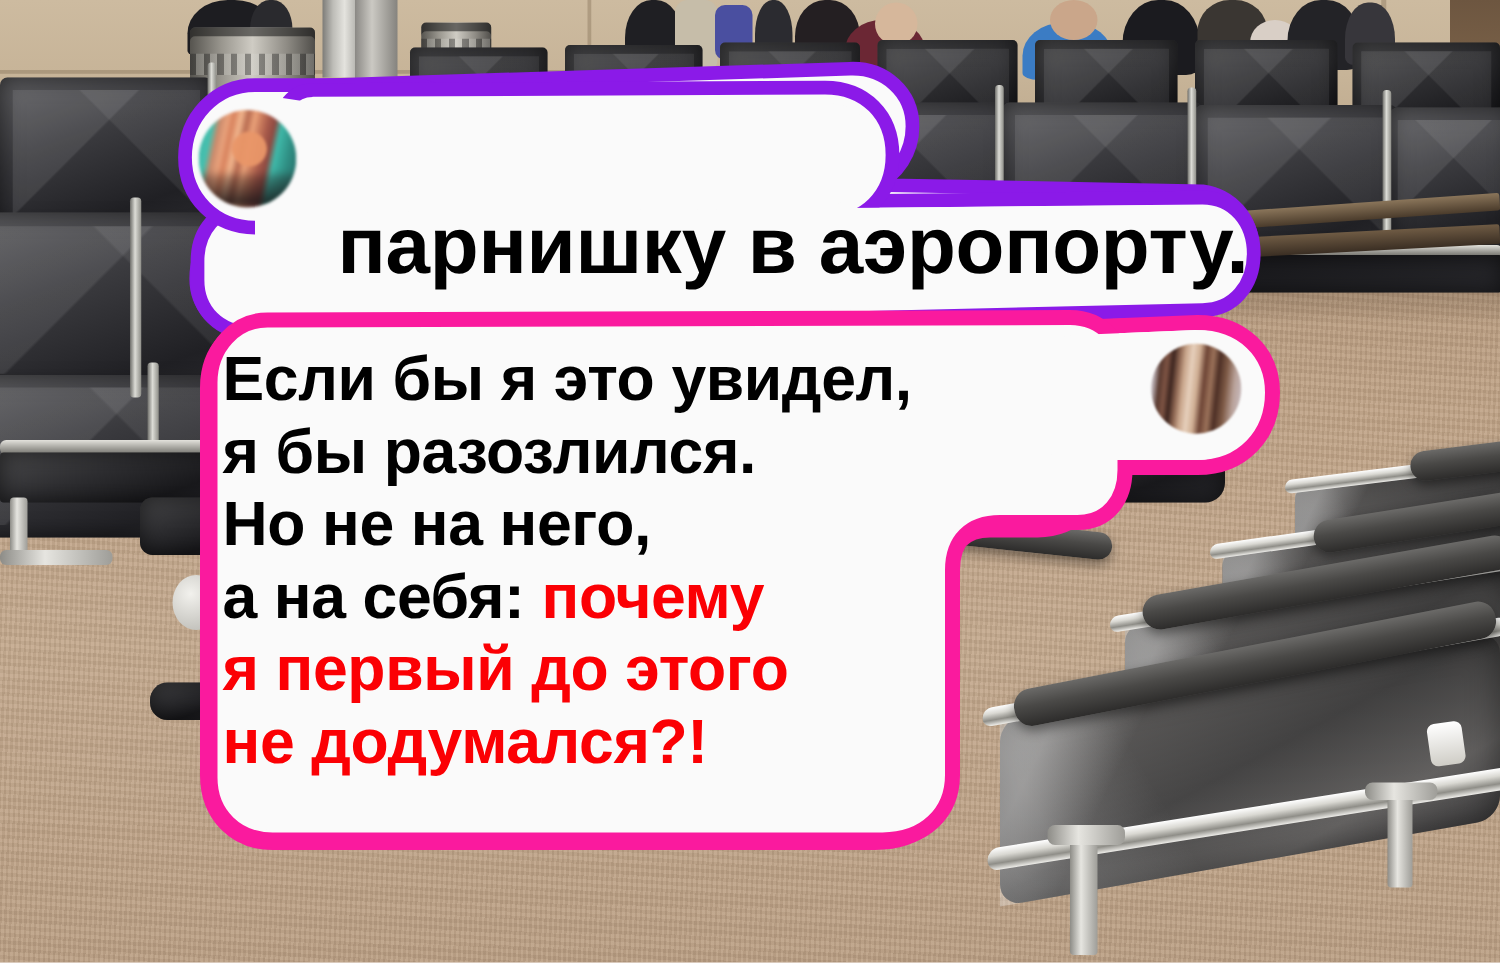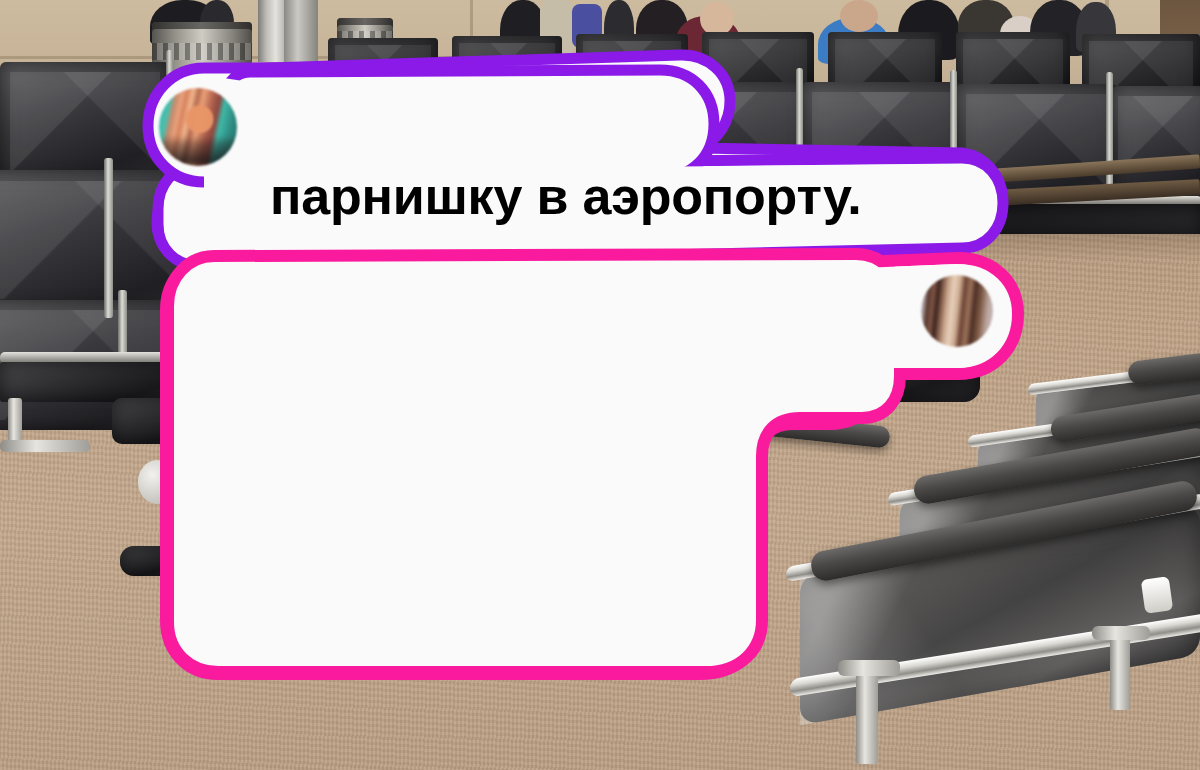--- a/index.html
+++ b/index.html
@@ -159,21 +159,21 @@
     white-space: nowrap;
   }
 
   
   #b1-line1 {
     left: 268px; top: 89px;
     font-size: 56px; line-height: 60px;
   }
   #b1-line2 {
     left: 270px; top: 166px;
-    font-size: 52px; line-height: 60px;
+    font-size: 64px; line-height: 60px;
   }
 
   
   #b2-text {
     position: absolute;
     left: 178px; top: 274px;
     font-size: 50px;
     line-height: 58px;
     font-weight: 700;
     color: #000;
@@ -491,15 +491,23 @@
                C 988 368 1010 344 1010 314
                C 1010 286 988 264 956 264 Z" fill="#FAFAFA" stroke="none"></path>
     </svg>
 
     <div class="avatar" id="avatar1"></div>
     <div class="avatar" id="avatar2"></div>
 
     <div class="text-layer">
       <div class="bubble-text" id="b1-line2">парнишку в аэропорту.</div>
 
+      <div id="b2-text">
+        <div>Если бы я это увидел,</div>
+        <div>я бы разозлился.</div>
+        <div>Но не на него,</div>
+        <div><span>а на себя: </span><span class="red">почему</span></div>
+        <div class="red">я первый до этого</div>
+        <div class="red">не додумался?!</div>
+      </div>
     </div>
   </div>
 </div>
 
 </body></html>

